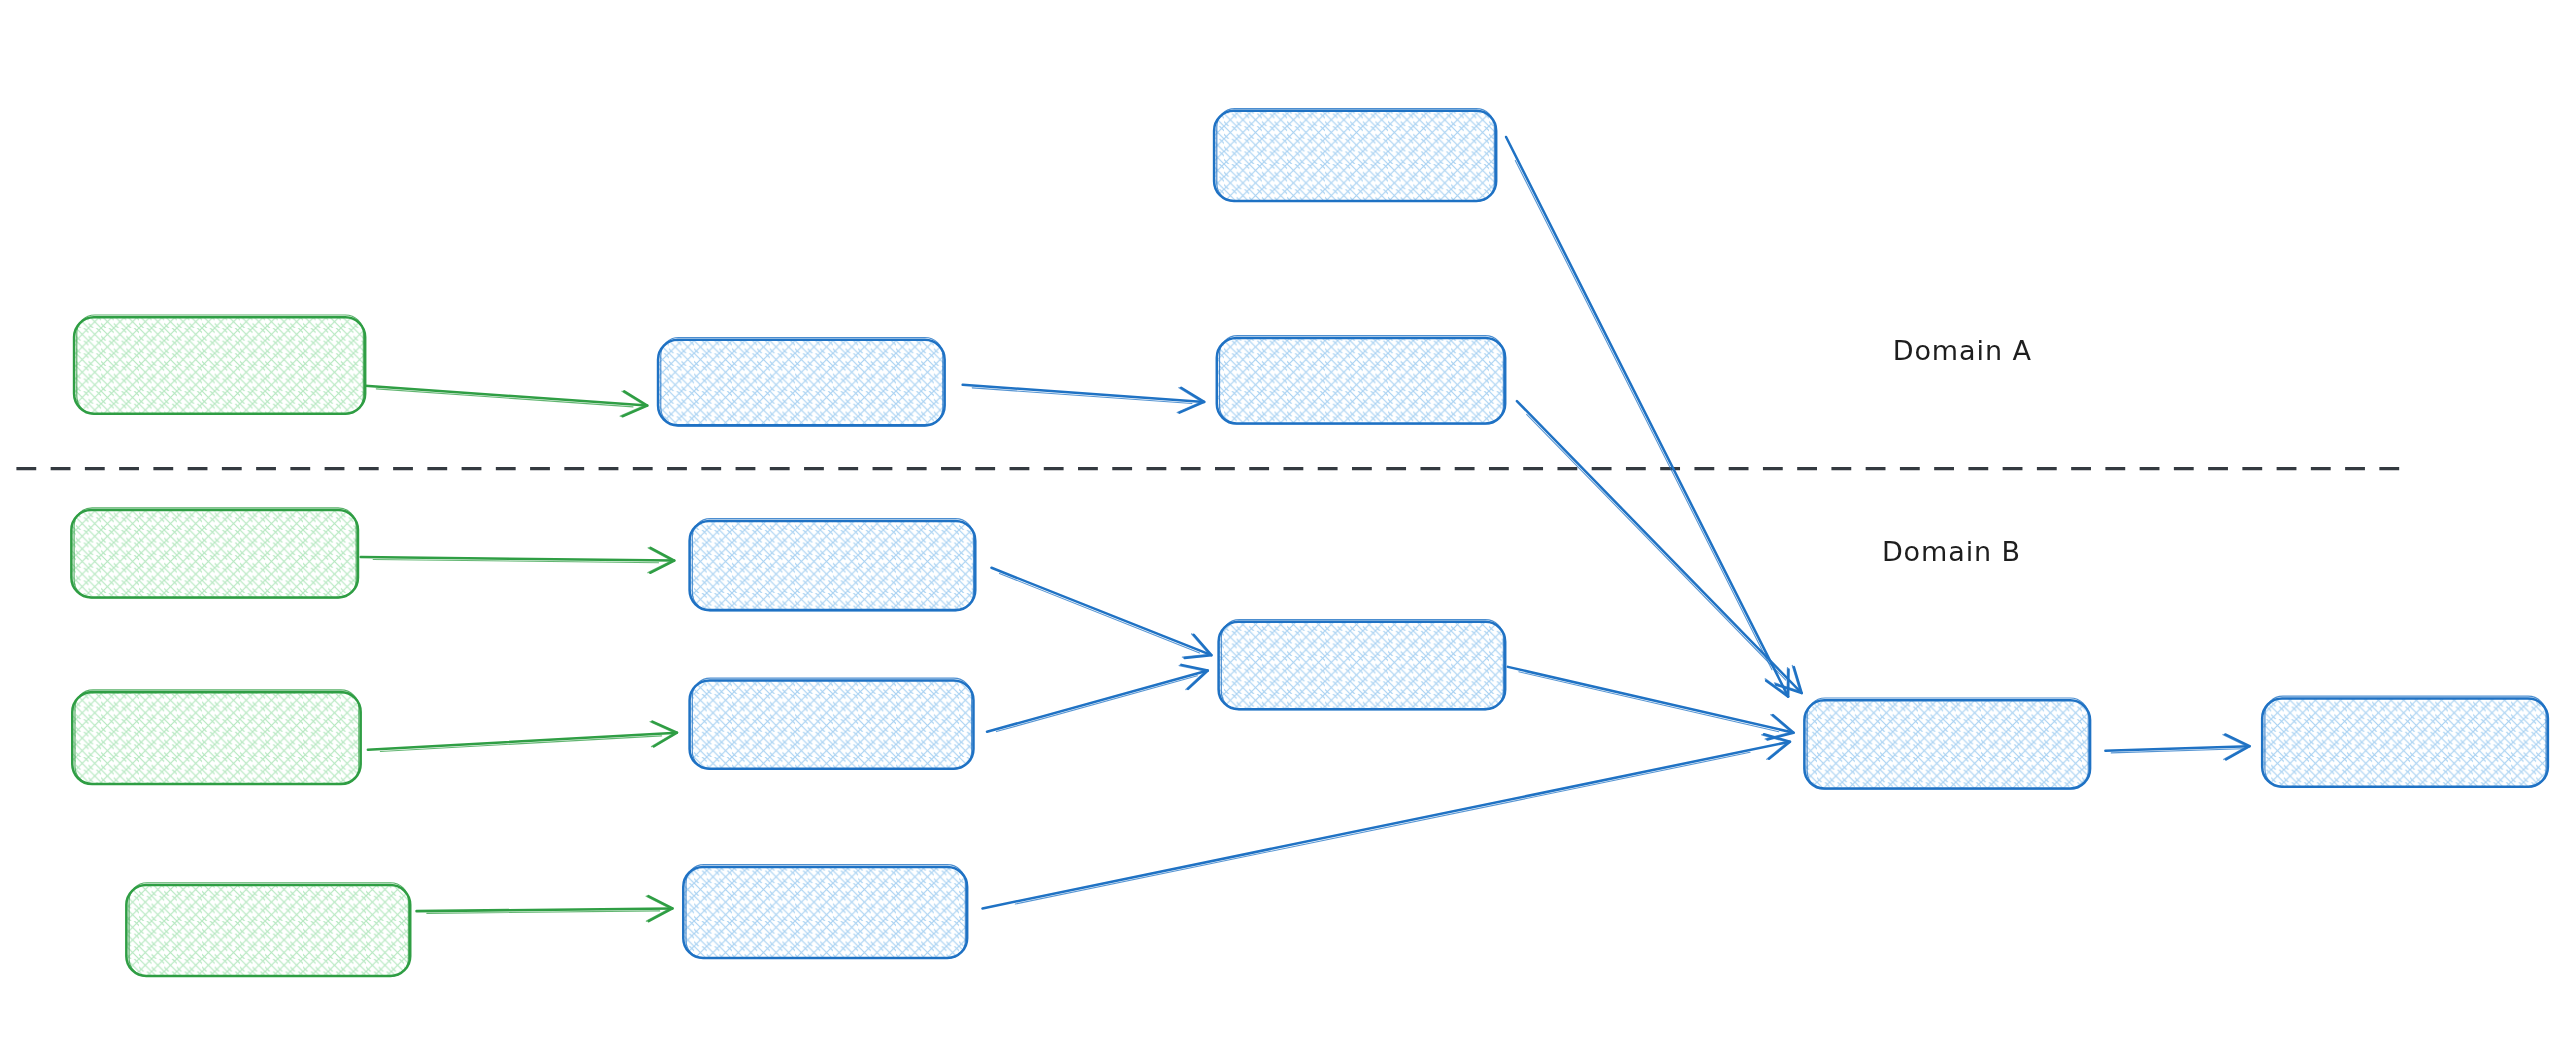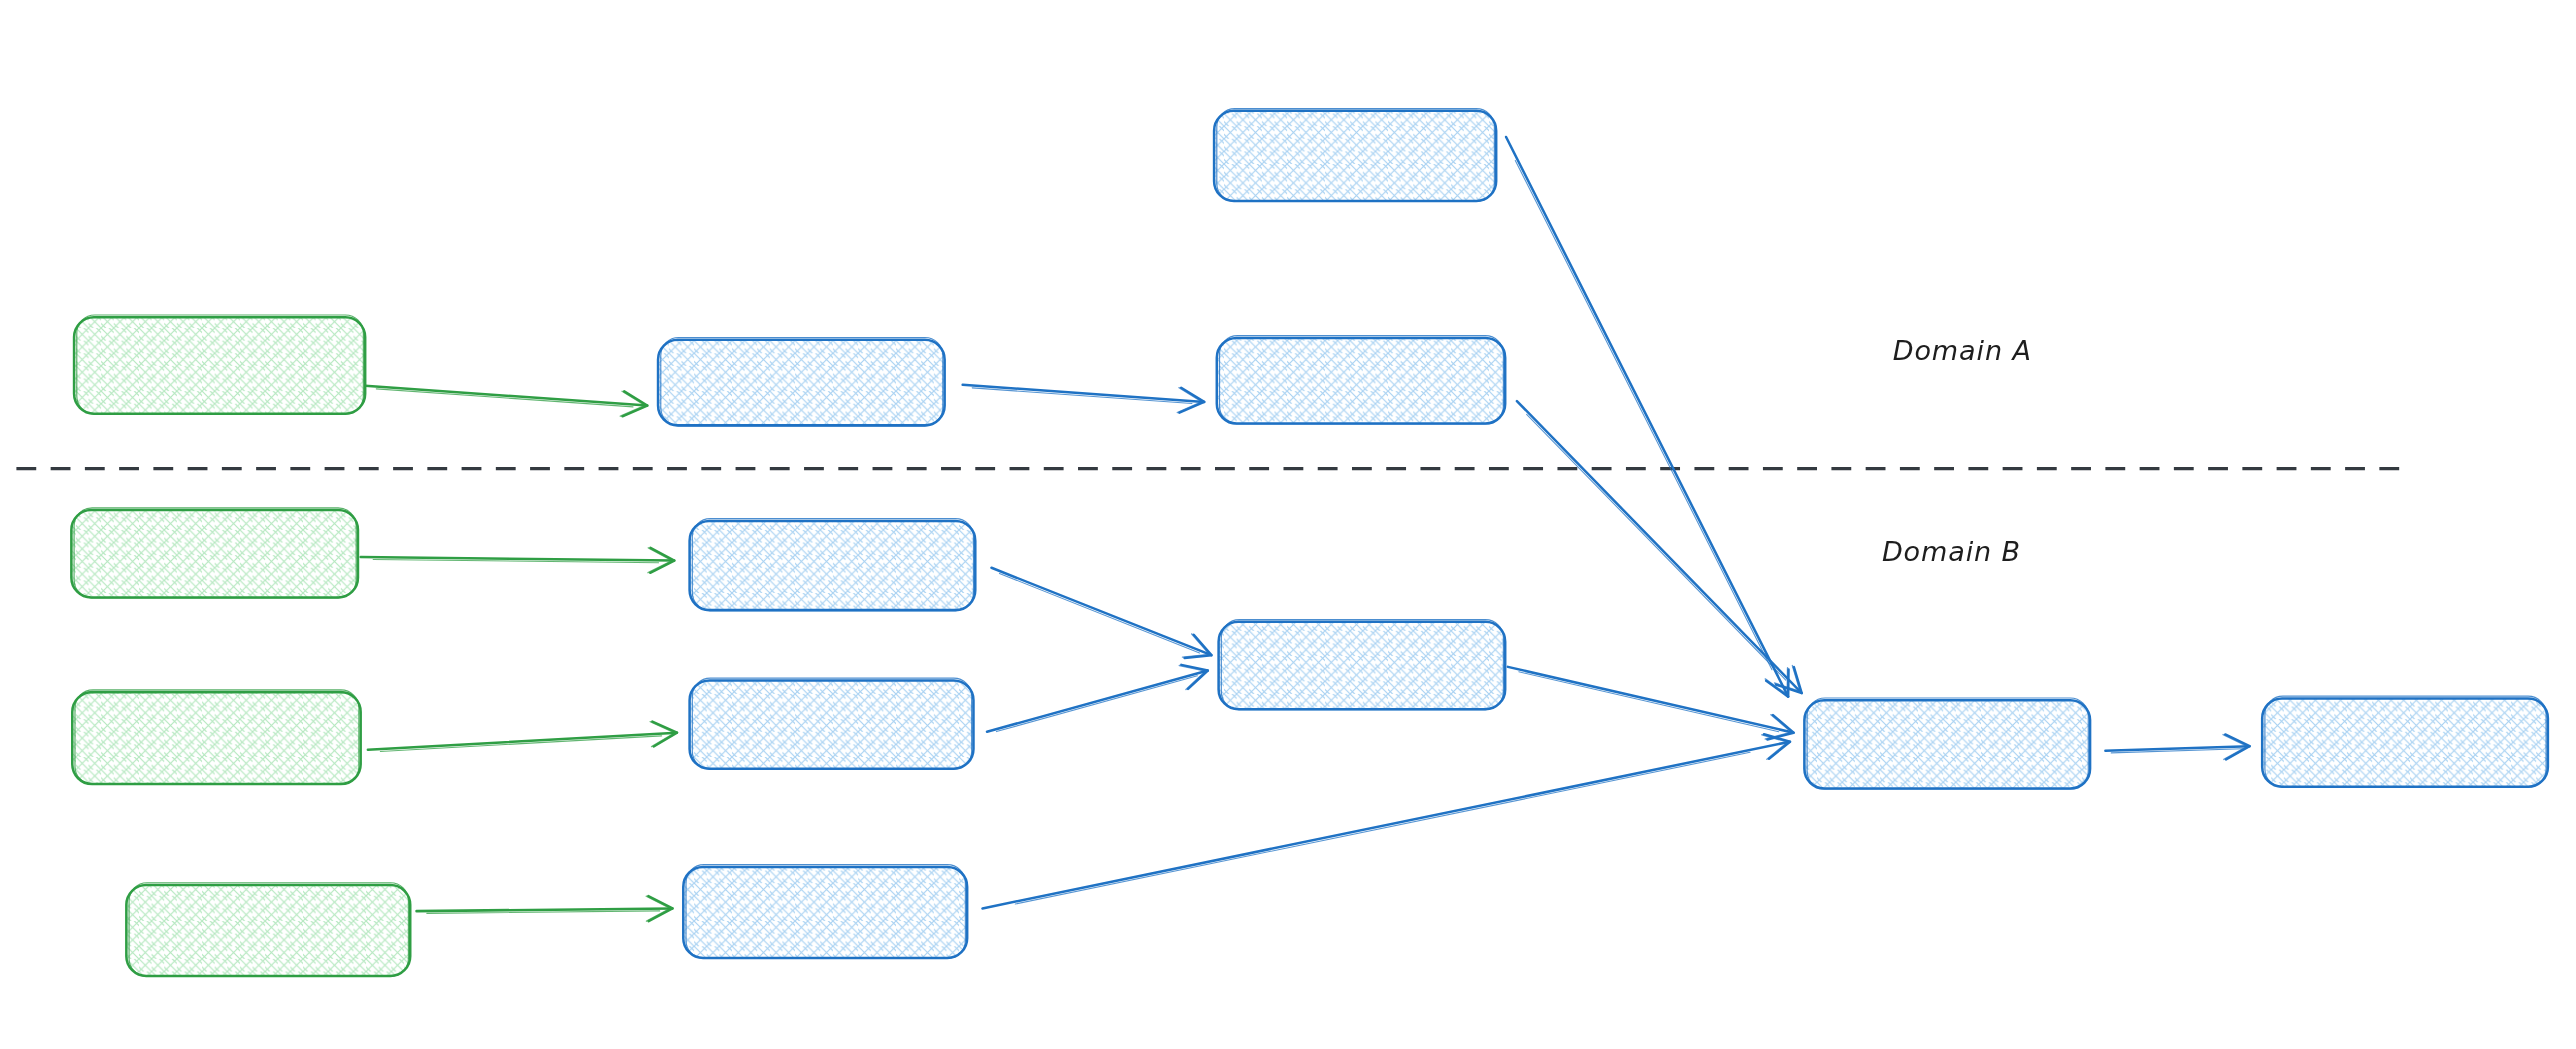--- a/index.html
+++ b/index.html
@@ -1,18 +1,18 @@
 <!DOCTYPE html>
 <html style="font-size:14.4px"><head>
 <meta charset="utf-8">
 <style>
   html,body{margin:0;padding:0;background:#ffffff;}
   body{width:2576px;height:1049px;overflow:hidden;position:relative;
        font-family:"DejaVu Sans",sans-serif;}
-  #diagram-wrap{position:absolute;inset:0;font-style:italic;}
+  #diagram-wrap{position:absolute;inset:0;}
   svg{display:block;width:2576px;height:1049px;}
   text.domain-label{font-family:"DejaVu Sans",sans-serif;font-size:30px;letter-spacing:1px;}
 </style>
 </head>
 <body>
 
 <div id="diagram-wrap">
   <svg id="diagram" viewBox="0 0 2858 1164" xmlns="http://www.w3.org/2000/svg">
     <defs id="defs">
         <pattern id="hatch-blue" width="14" height="14" patternUnits="userSpaceOnUse">

